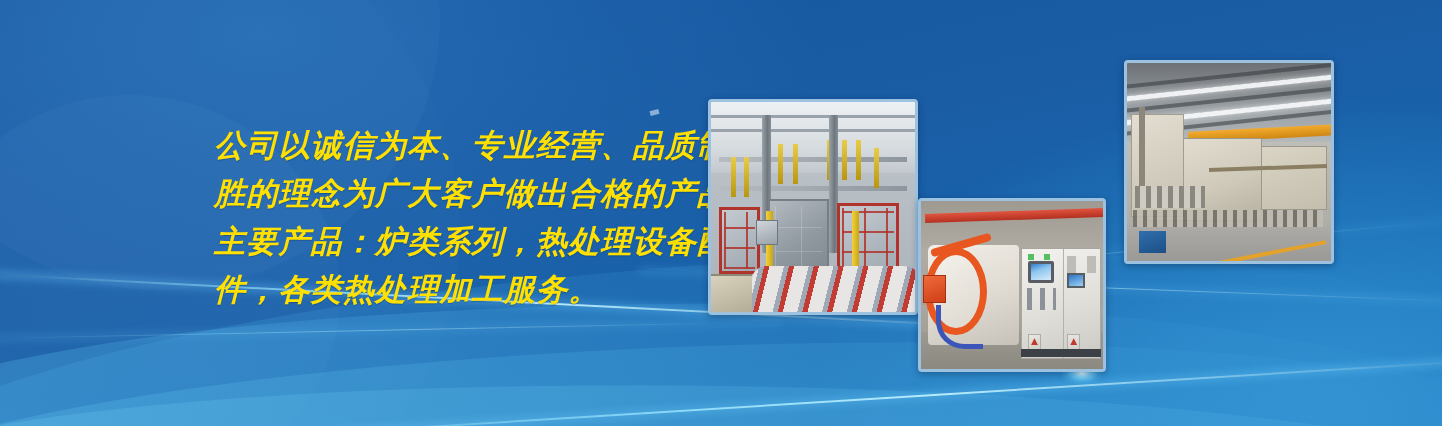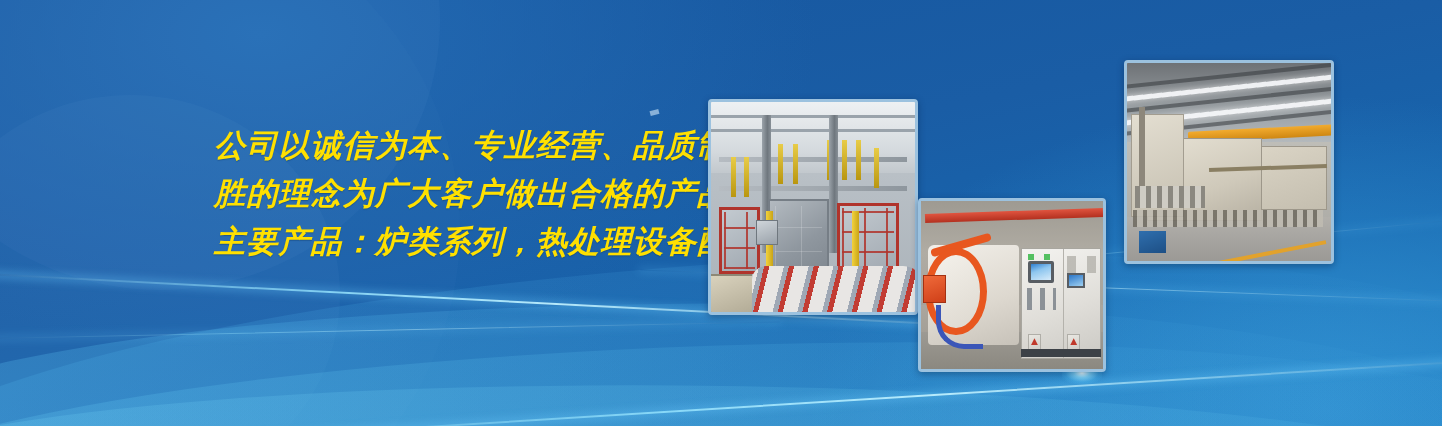--- a/index.html
+++ b/index.html
@@ -365,20 +365,21 @@
   <div class="streak st-4"></div>
   <div class="streak st-1"></div>
   <div class="streak st-2"></div>
   <div class="glow-node"></div>
   <div class="speck"></div>
 
   <div class="copy">
     <div class="copy-line">公司以诚信为本、专业经营、品质制</div>
     <div class="copy-line">胜的理念为广大客户做出合格的产品。</div>
     <div class="copy-line">主要产品：炉类系列，热处理设备配</div>
+    <div class="copy-line">件，各类热处理加工服务。</div>
   </div>
 
   <div class="frame" id="frame-furnace-bay">
     <div class="photo p1">
       <div class="ceiling"></div>
       <div class="beam" style="top:6%"></div>
       <div class="beam" style="top:13%"></div>
       <div class="rail" style="top:26%"></div>
       <div class="rail" style="top:40%"></div>
 

